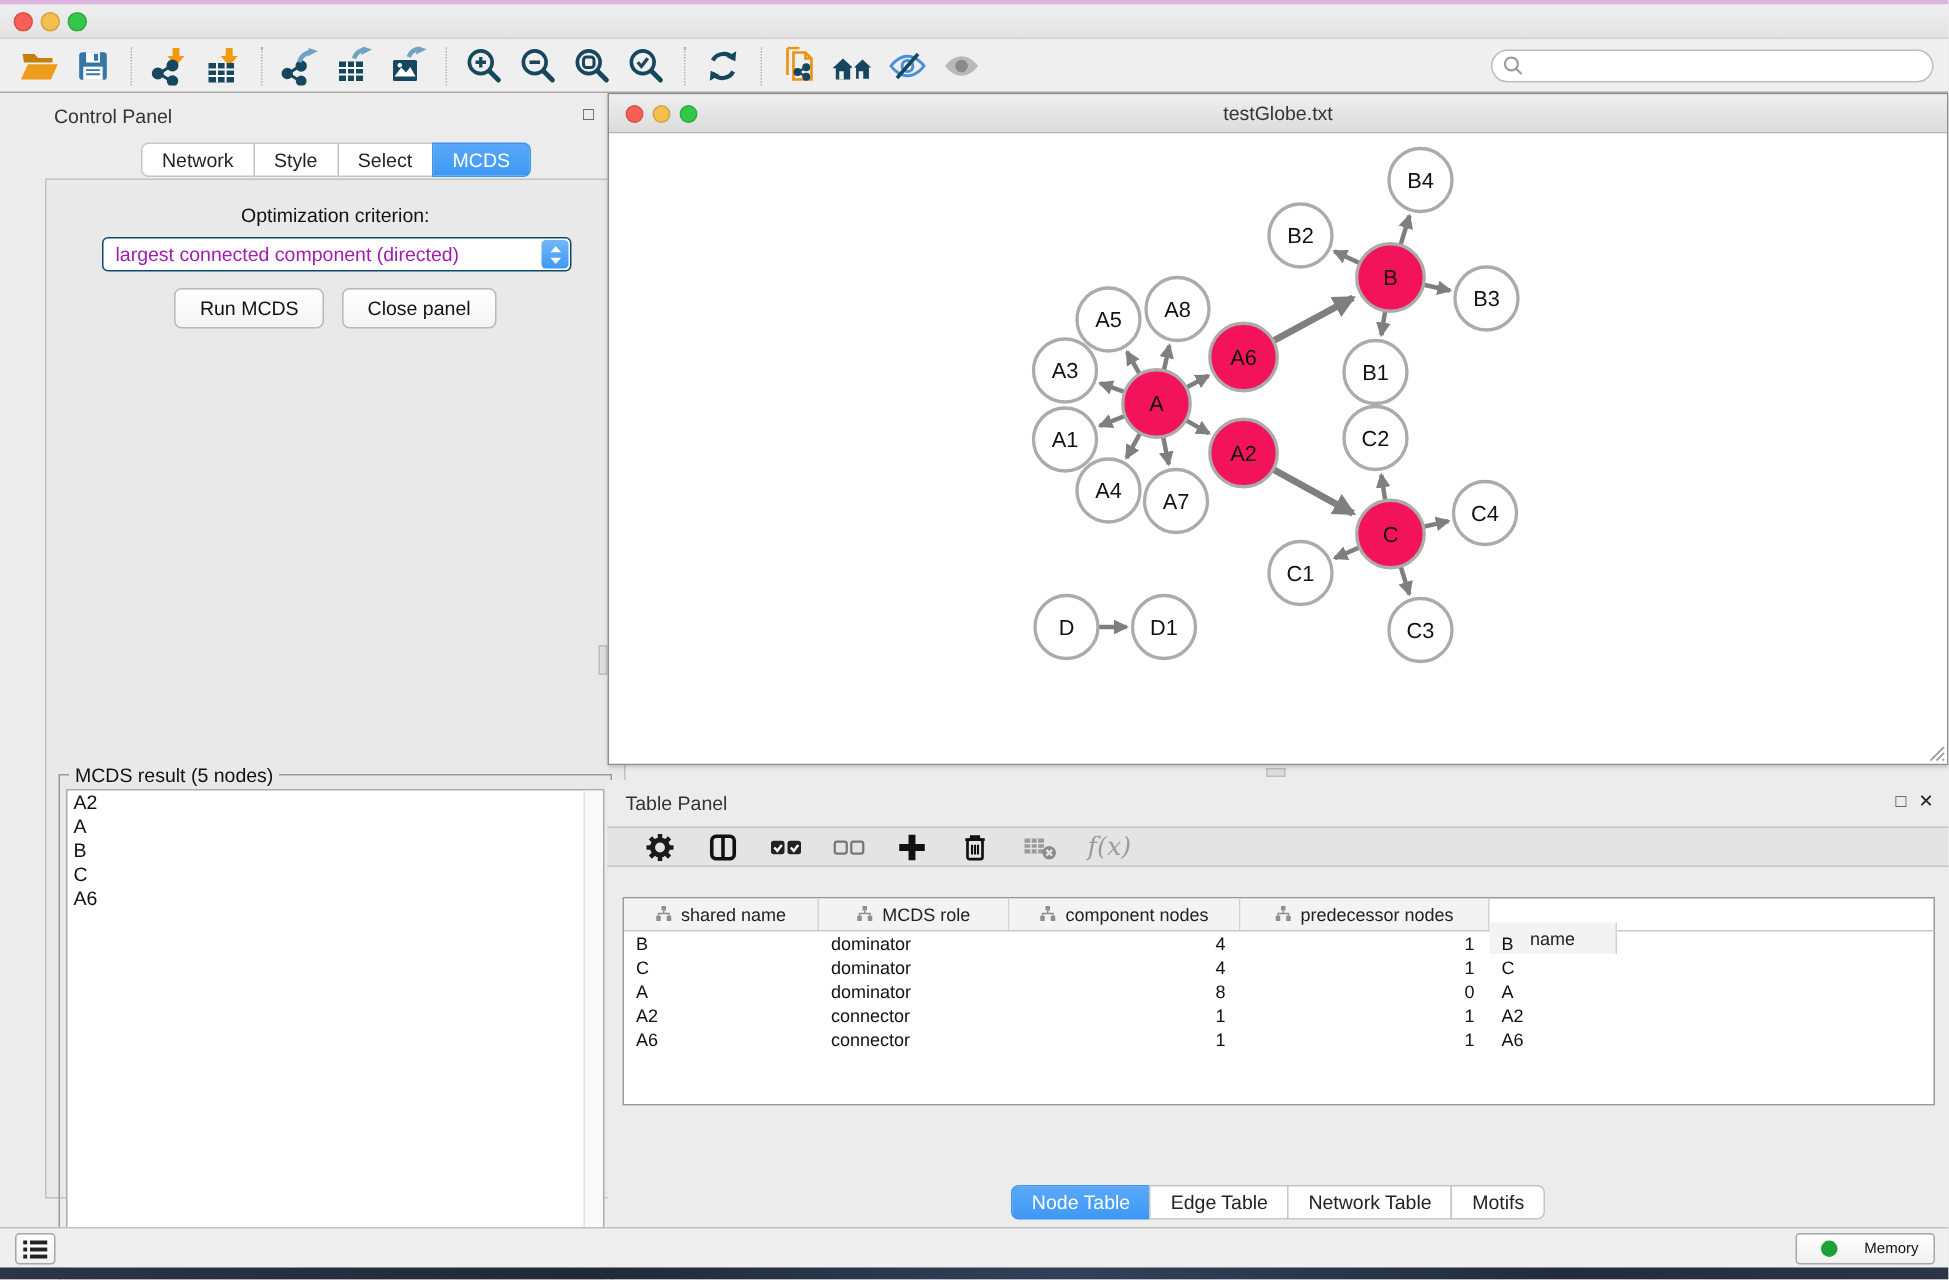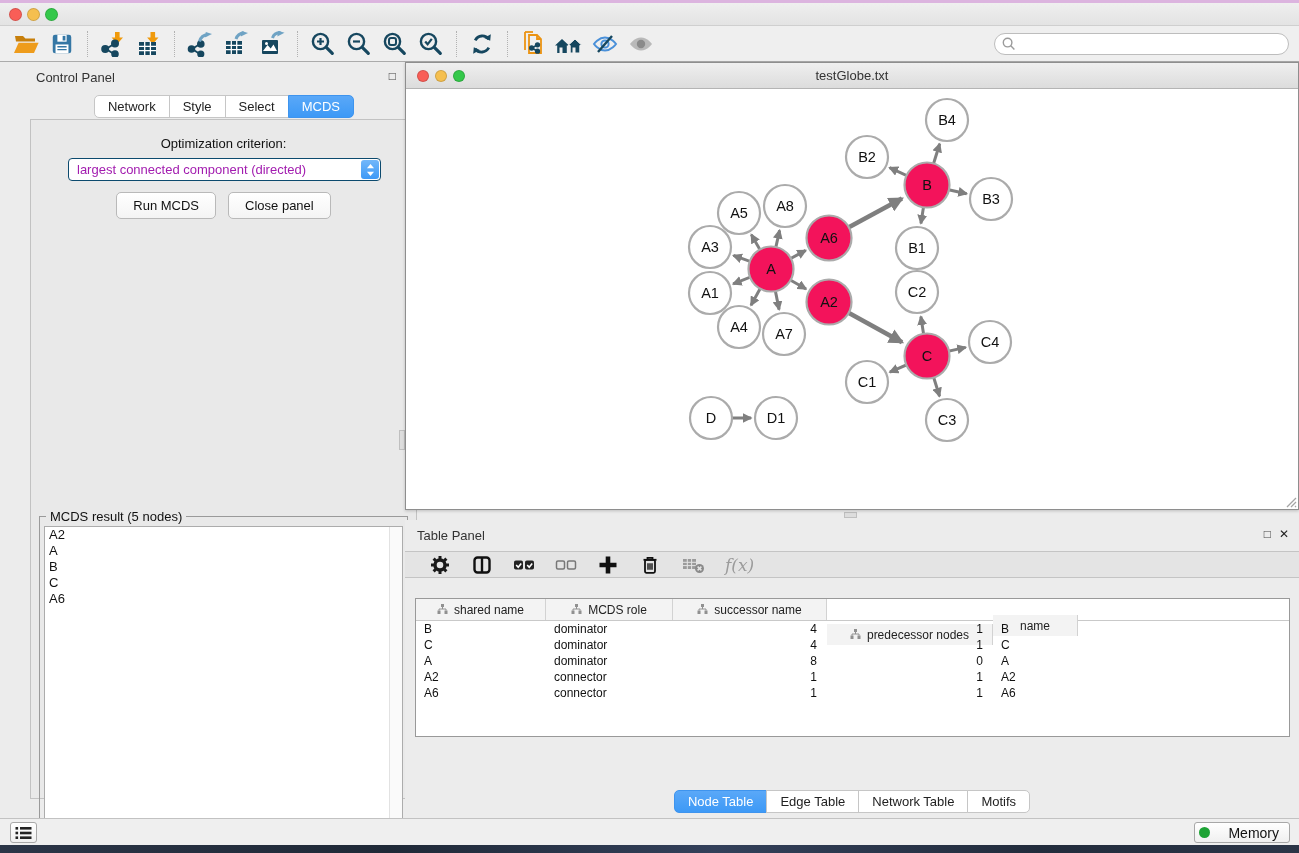--- a/index.html
+++ b/index.html
@@ -84,22 +84,22 @@
     font-size:12px; color:#222; height:100%; }
   .trow { display:flex; height:16px; }
   .td { font-size:12px; color:#111; padding:1px 8px 0 8px; overflow:hidden; white-space:nowrap; }
   .td.right { text-align:right; padding-right:10px; }
   .tp-tabs { position:absolute; left:0; top:270px; width:100%; }
 
   
   .statusbar { position:absolute; left:0; top:818px; width:100%; height:27px; background:#EFEFEF; border-top:1px solid #C2C2C2; }
   .list-btn { position:absolute; left:10px; top:3px; width:27px; height:21px; background:linear-gradient(#fff,#F0F0F0);
     border:1px solid #A8A8A8; border-radius:3px; display:flex; align-items:center; justify-content:center; cursor:pointer; }
-  .memory-btn { position:absolute; right:9px; top:3px; height:21px; padding:0 10px 0 4px; background:linear-gradient(#fff,#F0F0F0);
-    border:1px solid #A8A8A8; border-radius:3px; display:flex; align-items:center; gap:18px; font-size:14px; color:#111; cursor:pointer; }
+  .memory-btn { position:absolute; right:9px; top:3px; height:21px; padding:0 10px 0 16px; background:linear-gradient(#fff,#F0F0F0);
+    border:1px solid #A8A8A8; border-radius:3px; display:flex; align-items:center; gap:18px; font-size:10px; color:#111; cursor:pointer; }
   .mem-dot { width:11px; height:11px; border-radius:50%; background:#1DA335; }
 </style>
 </head>
 <body>
 
 <div class="screen">
   <div class="desktop-top"></div>
 
   <div class="titlebar">
     <span class="tl red"></span>
@@ -517,23 +517,23 @@
           </div>
           <div class="th" style="width: 154px;">
             <span><svg width="11" height="10" viewBox="0 0 11 10">
                 <g fill="#909090">
                   <rect x="4" y="0" width="3" height="3"></rect>
                   <rect x="0.5" y="6.5" width="3" height="3.5"></rect>
                   <rect x="7.5" y="6.5" width="3" height="3.5"></rect>
                 </g>
                 <path d="M5.5 3v2M2 6.5V5h7v1.5" stroke="#909090" fill="none"></path>
               </svg></span>
-            <span>successor name</span>
-          </div>
-          <div class="th" style="width: 166px; margin-top: 25px;">
+            <span>component nodes</span>
+          </div>
+          <div class="th" style="width: 166px;">
             <span><svg width="11" height="10" viewBox="0 0 11 10">
                 <g fill="#909090">
                   <rect x="4" y="0" width="3" height="3"></rect>
                   <rect x="0.5" y="6.5" width="3" height="3.5"></rect>
                   <rect x="7.5" y="6.5" width="3" height="3.5"></rect>
                 </g>
                 <path d="M5.5 3v2M2 6.5V5h7v1.5" stroke="#909090" fill="none"></path>
               </svg></span>
             <span>predecessor nodes</span>
           </div>

